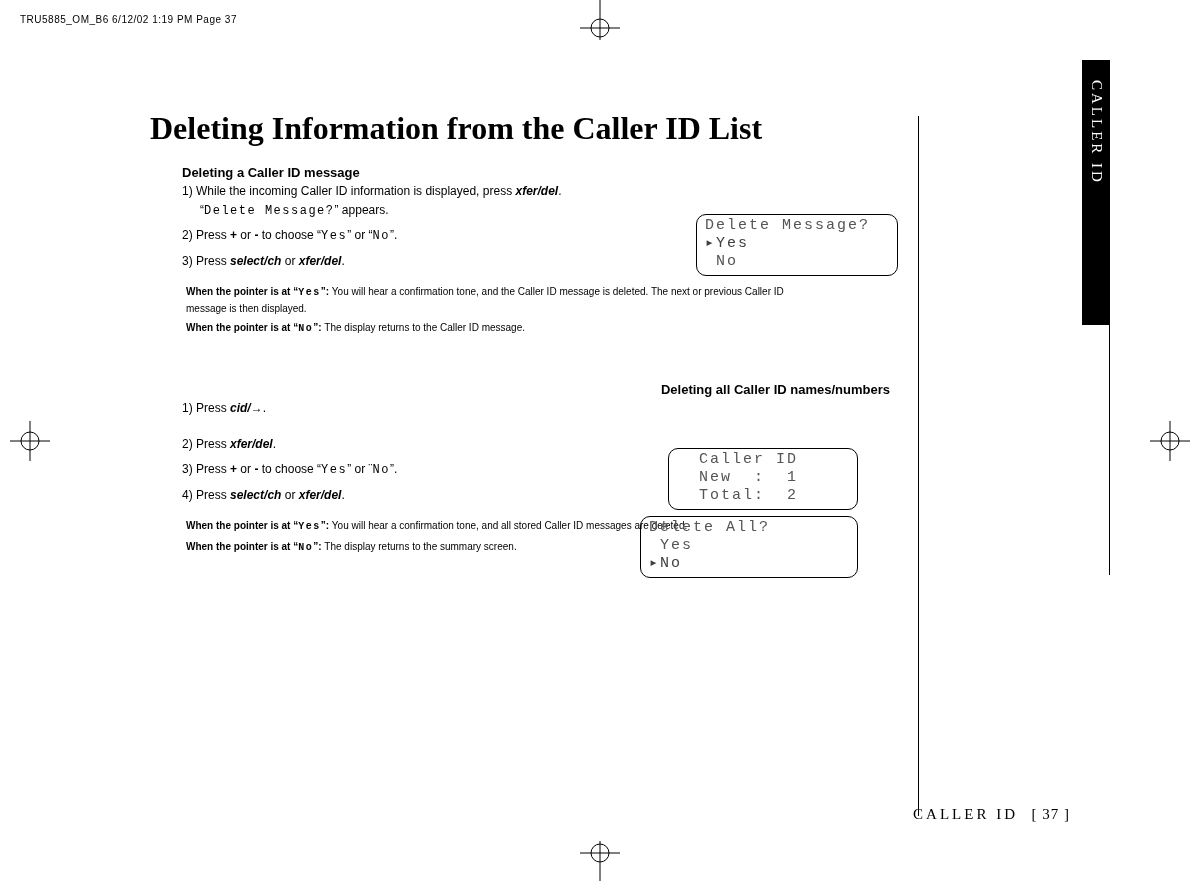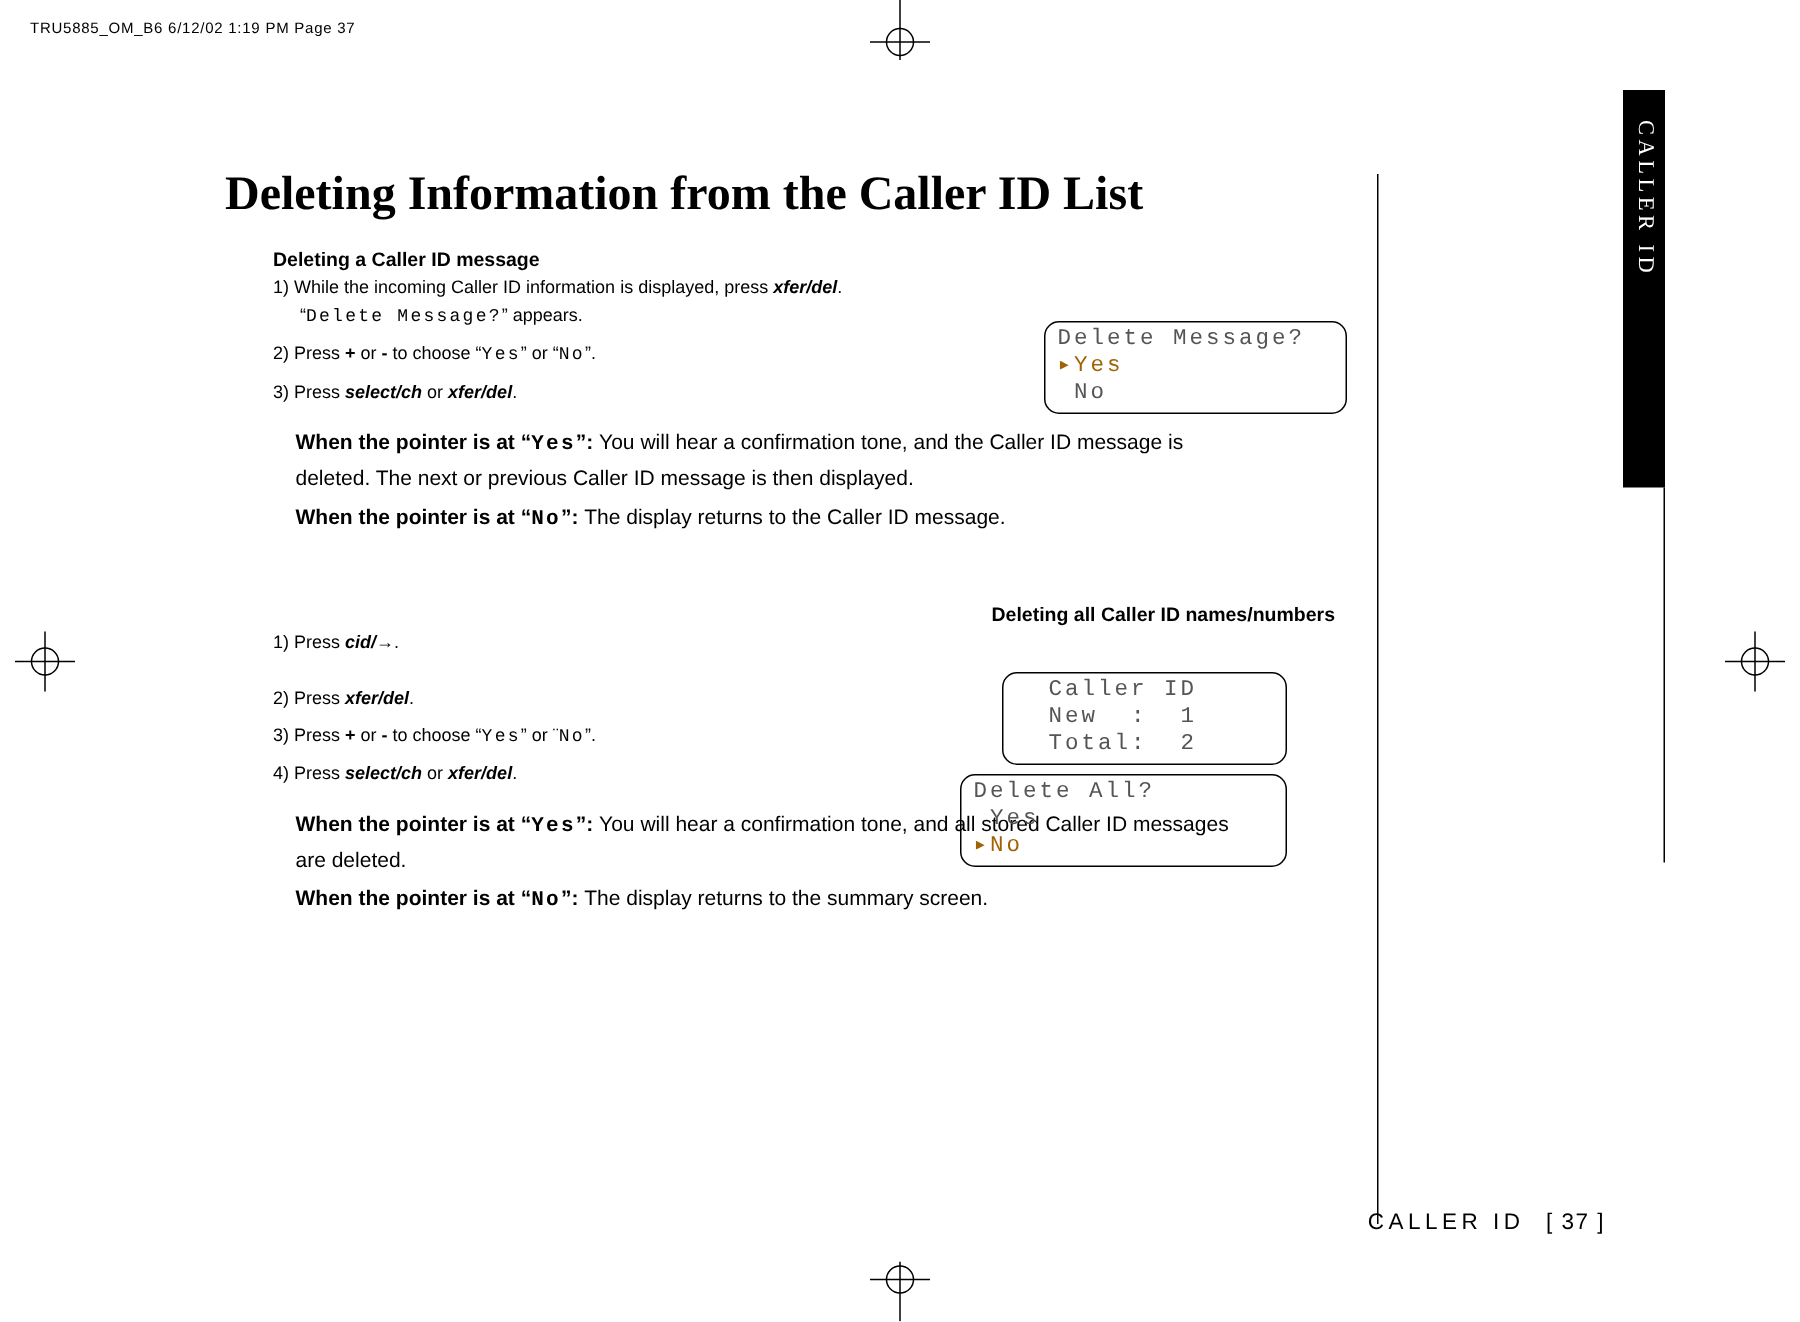--- a/index.html
+++ b/index.html
@@ -88,23 +88,23 @@
   .step {
     font-size: 12px;
     line-height: 1.55;
     margin: 0 0 6px 0;
     max-width: 560px;
   }
   .step-sub {
     margin-left: 18px;
   }
   .para {
-    font-size: 14px;
+    font-size: 10px;
     line-height: 1.55;
-    margin: 14px 0 4px 15px;
+    margin: 14px 0 4px 4px;
     max-width: 640px;
   }
   .para.tight { margin-top: 2px; }
   .bi { font-weight: bold; font-style: italic; }
   .b { font-weight: bold; }
   .lcd {
     font-family: 'Courier New', monospace;
     letter-spacing: 1.5px;
   }
   .lcd-box {
@@ -112,26 +112,26 @@
     border: 1px solid #000;
     border-radius: 10px;
     font-family: 'Courier New', monospace;
     font-size: 15px;
     letter-spacing: 2px;
     line-height: 1.2;
     padding: 2px 8px 4px 8px;
     white-space: pre;
     color: #555;
   }
-  .lcd-box .ptr { color: #a16207; text-align: right; }
+  .lcd-box .ptr { color: #404040; text-align: right; }
   .footer {
     position: absolute;
     bottom: 58px;
     right: 130px;
-    font-family: Liberation Sans, sans-serif;
+    font-family: Liberation Serif, serif;
     font-size: 15px;
     letter-spacing: 3px;
   }
   .footer .pn { letter-spacing: 1px; }
   .rule-right {
     position: absolute;
     top: 116px;
     left: 918px;
     width: 0;
     height: 700px;

